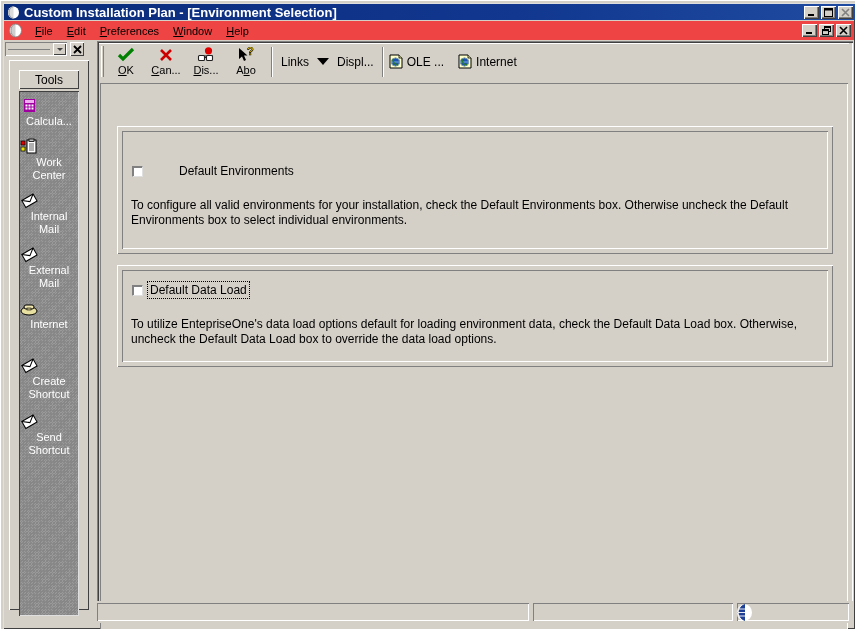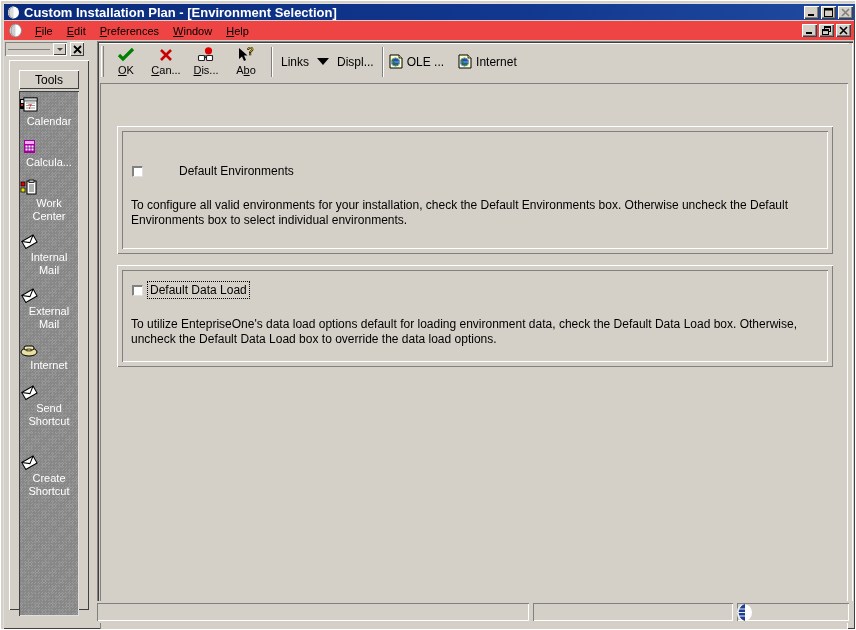--- a/index.html
+++ b/index.html
@@ -306,35 +306,20 @@
         <svg width="9" height="9" viewBox="0 0 9 9">
             <path d="M1 1 L8 8 M8 1 L1 8" stroke="#000" stroke-width="1.8"></path>
           </svg>
       </div>
     </div>
 
     <div class="tools-outer">
       <div class="tools-header">Tools</div>
       <div class="tools-list">
 
-        <div class="tool-item">
-          <span class="tool-ico">
-            <svg width="20" height="18" viewBox="0 0 20 18">
-              <rect x="1" y="2" width="9" height="10" fill="#000"></rect>
-              <rect x="2" y="3" width="7" height="3" fill="#e8e8e8"></rect>
-              <rect x="2" y="7" width="2" height="2" fill="#e03030"></rect>
-              <rect x="5" y="7" width="2" height="2" fill="#3030e0"></rect>
-              <rect x="5" y="1" width="13" height="13" fill="#ffffff" stroke="#000" stroke-width="1"></rect>
-              <rect x="5" y="1" width="13" height="3" fill="#d0d0d0" stroke="#000" stroke-width="0.6"></rect>
-              <path d="M7 6 h9 M7 8.5 h9 M7 11 h9" stroke="#808080" stroke-width="0.8"></path>
-              <text x="9" y="12" font-size="7" fill="#d00000" font-family="sans-serif">7</text>
-            </svg>
-          </span>
-          <span class="tool-label">Calendar</span>
-        </div>
 
         <div class="tool-item">
           <span class="tool-ico">
             <svg width="20" height="18" viewBox="0 0 20 18">
               <rect x="5" y="2" width="11" height="13" fill="#a000a0"></rect>
               <rect x="6" y="3" width="9" height="3" fill="#f0b0f0"></rect>
               <g fill="#ffffff">
                 <rect x="6.5" y="7.5" width="2" height="2"></rect>
                   <rect x="9.5" y="7.5" width="2" height="2"></rect>
                   <rect x="12.5" y="7.5" width="2" height="2"></rect>
@@ -388,42 +373,42 @@
           <span class="tool-ico">
             <svg width="20" height="18" viewBox="0 0 20 18">
               <ellipse cx="10" cy="11" rx="8" ry="4" fill="#e8e0a0" stroke="#000" stroke-width="1"></ellipse>
               <rect x="5" y="5" width="10" height="4" rx="2" fill="#f0e8b0" stroke="#000" stroke-width="1"></rect>
               <rect x="8" y="8" width="4" height="2" fill="#c8c080" stroke="#000" stroke-width="0.6"></rect>
             </svg>
           </span>
           <span class="tool-label">Internet</span>
         </div>
 
-        <div class="tool-item" style="margin-top:12px;">
+        <div class="tool-item" style="margin-top:26px;">
           <span class="tool-ico">
             <svg width="20" height="18" viewBox="0 0 20 18">
               <g transform="rotate(-30 10 9)">
                 <rect x="4" y="5" width="13" height="8" fill="#ffffff" stroke="#000" stroke-width="1"></rect>
                 <path d="M4 5 L10.5 10 L17 5" fill="none" stroke="#000" stroke-width="1"></path>
               </g>
             </svg>
           </span>
-          <span class="tool-label">Send Shortcut</span>
-        </div>
-
-        <div class="tool-item" style="margin-top:26px;">
+          <span class="tool-label">Create Shortcut</span>
+        </div>
+
+        <div class="tool-item" style="margin-top:12px;">
           <span class="tool-ico">
             <svg width="20" height="18" viewBox="0 0 20 18">
               <g transform="rotate(-30 10 9)">
                 <rect x="4" y="5" width="13" height="8" fill="#ffffff" stroke="#000" stroke-width="1"></rect>
                 <path d="M4 5 L10.5 10 L17 5" fill="none" stroke="#000" stroke-width="1"></path>
               </g>
             </svg>
           </span>
-          <span class="tool-label">Create Shortcut</span>
+          <span class="tool-label">Send Shortcut</span>
         </div>
 
       </div>
     </div>
   </div>
 
   <div class="client">
 
     <div class="toolbar">
       <span class="tb-grip"></span>

